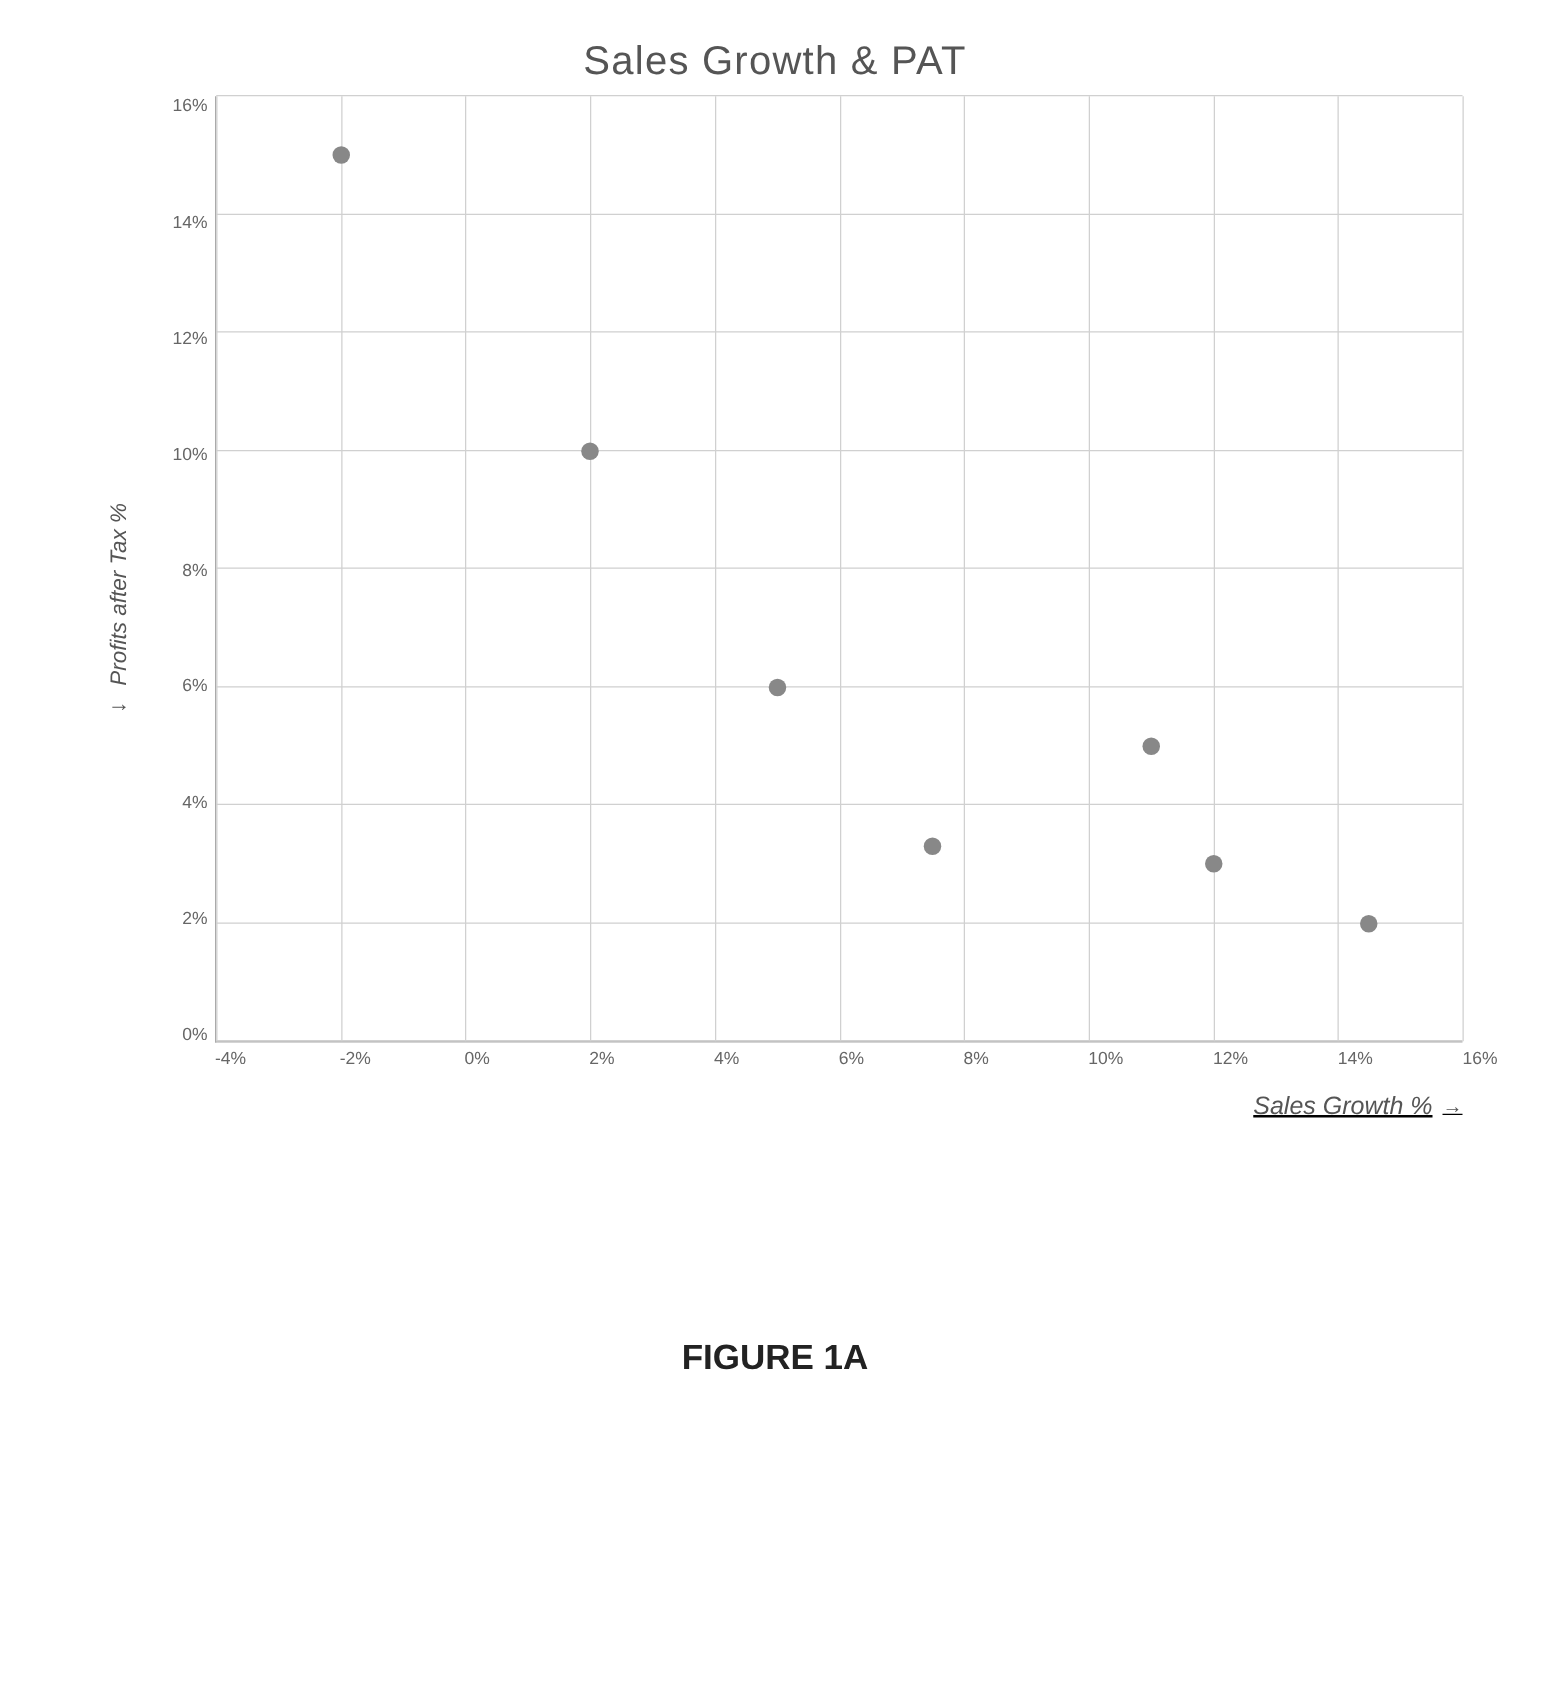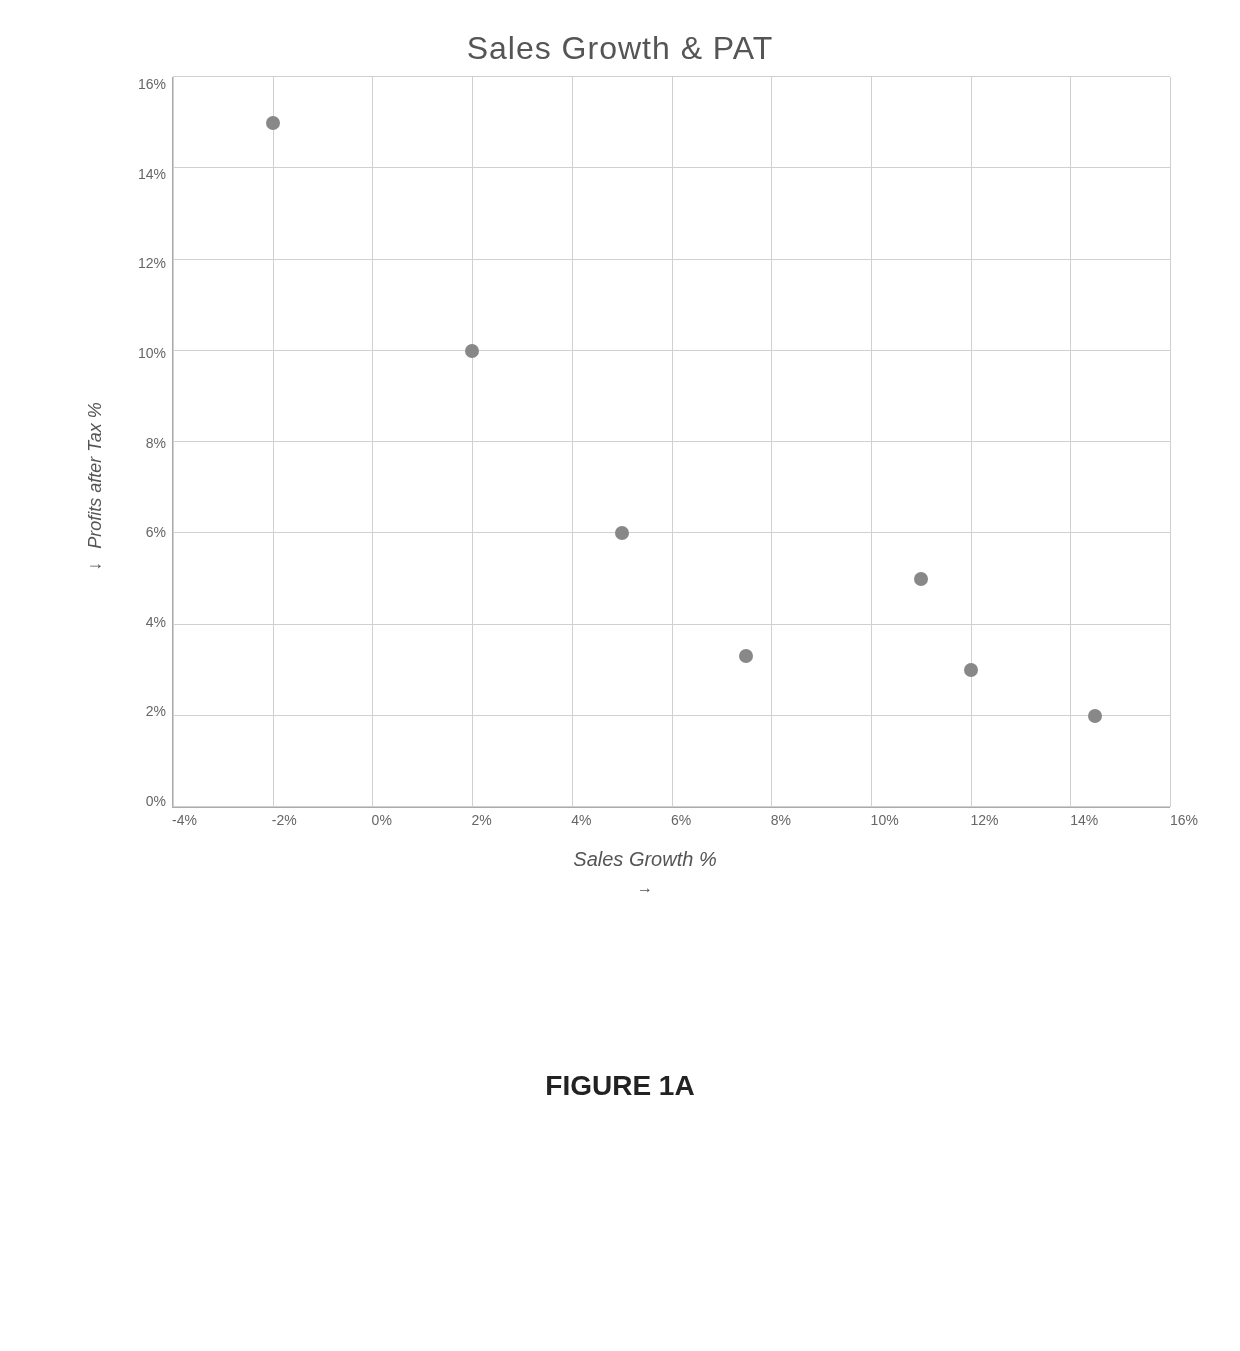--- a/index.html
+++ b/index.html
@@ -126,25 +126,26 @@
       font-size: 14px;
       color: #666;
       text-align: center;
       width: 0;
       white-space: nowrap;
       transform: translateX(-50%);
       display: inline-block;
     }
     .x-axis-label-row {
       display: flex;
-      flex-direction: column;
-      align-items: center;
-      justify-content: flex-start;
+      flex-direction: row;
+      align-items: center;
+      justify-content: flex-end;
       margin-top: 18px;
       gap: 8px;
+      text-decoration: underline;
     }
     .x-axis-label {
       font-size: 20px;
       font-style: italic;
       color: #555;
     }
     .x-axis-arrow {
       font-size: 16px;
       color: #555;
     }

